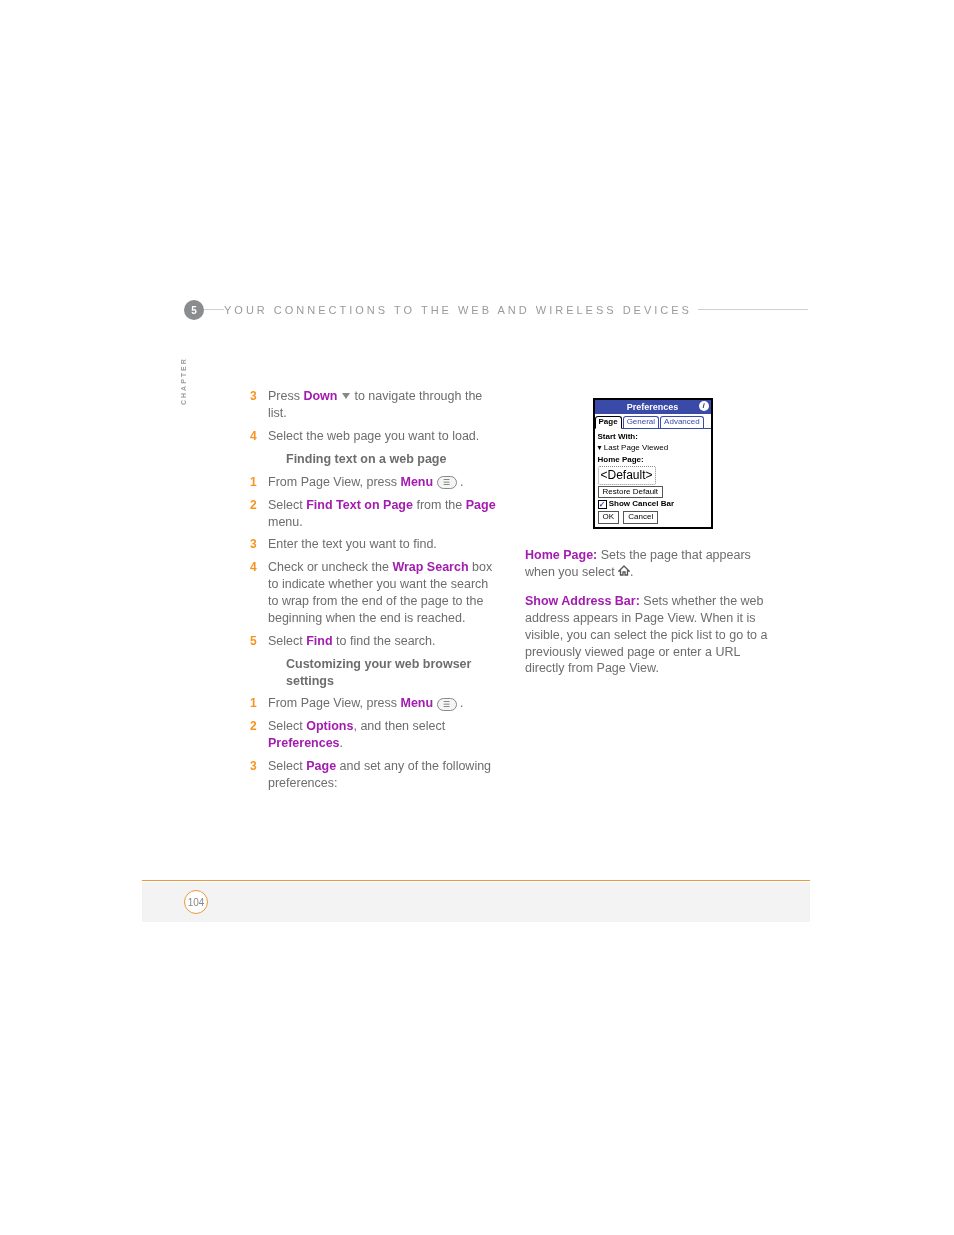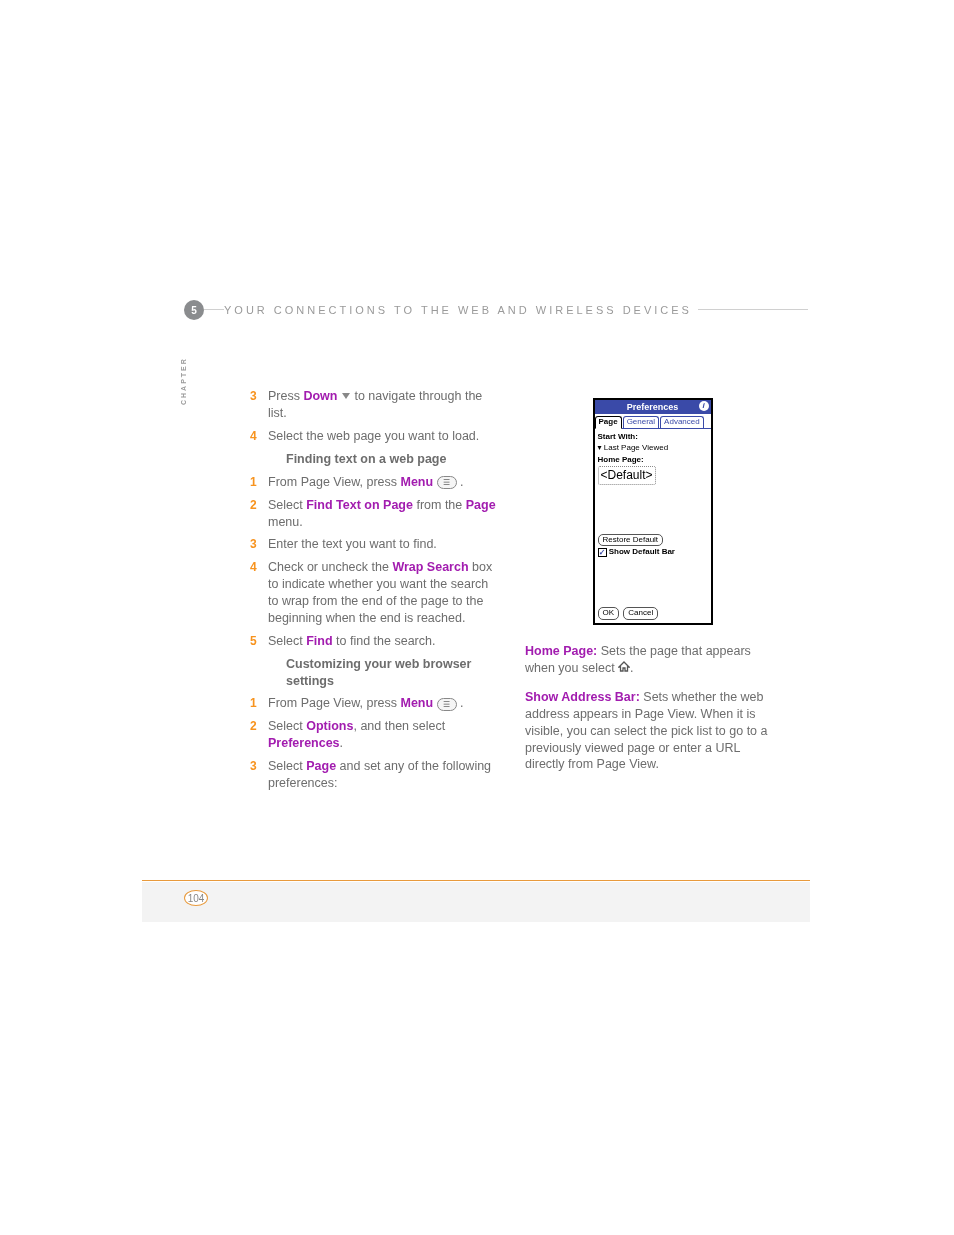--- a/index.html
+++ b/index.html
@@ -172,26 +172,25 @@
   .dd { display: inline-block; }
   .pref-select {
     border: 1px dotted #888;
     border-radius: 2px;
     padding: 0 2px;
     display: inline-block;
     font-size: 12px;
   }
   .pref-btn {
     border: 1px solid #555;
-    border-radius: 5px;
+    border-radius: 0;
     padding: 0 4px;
     display: inline-block;
     font-size: 8px;
     margin-right: 2px;
-    margin-top: 48px;
   }
   .pref-check {
     display: inline-block;
     width: 9px;
     height: 9px;
     border: 1px solid #000;
     font-size: 8px;
     line-height: 7px;
     text-align: center;
     color: #3a4aa8;
@@ -213,21 +212,21 @@
     top: 882px;
     width: 668px;
     height: 40px;
     background: #f3f3f3;
   }
   .page-num {
     position: absolute;
     left: 184px;
     top: 890px;
     width: 24px;
-    height: 16px;
+    height: 24px;
     border: 1.5px solid #e89a3c;
     border-radius: 50%;
     color: #888;
     font-size: 10px;
     display: flex;
     align-items: center;
     justify-content: center;
     background: #fff;
   }
 </style>
@@ -318,21 +317,21 @@
     <div class="pref-tabs">
       <div class="pref-tab active">Page</div>
       <div class="pref-tab">General</div>
       <div class="pref-tab">Advanced</div>
     </div>
     <div class="pref-body">
       <div class="pref-row"><span class="pref-label-b">Start With:</span> <span class="dd">▾ <span>Last Page Viewed</span></span></div>
       <div class="pref-row pref-label-b">Home Page:</div>
       <div class="pref-row"><span class="pref-select">&lt;Default&gt;</span></div>
       <div class="pref-row"><span class="pref-btn">Restore Default</span></div>
-      <div class="pref-row"><span class="pref-check">✓</span> <span class="pref-label-b">Show Default Bar</span></div>
+      <div class="pref-row"><span class="pref-check">✓</span> <span class="pref-label-b">Show Cancel Bar</span></div>
       <div class="pref-row">
         <span class="pref-btn">OK</span>
         <span class="pref-btn">Cancel</span>
       </div>
     </div>
   </div>
 
   <div style="margin-bottom:12px;">
     <span class="bold">Home Page:</span><span> Sets the page that appears when you select </span>
     <span class="home-icon-inline">

